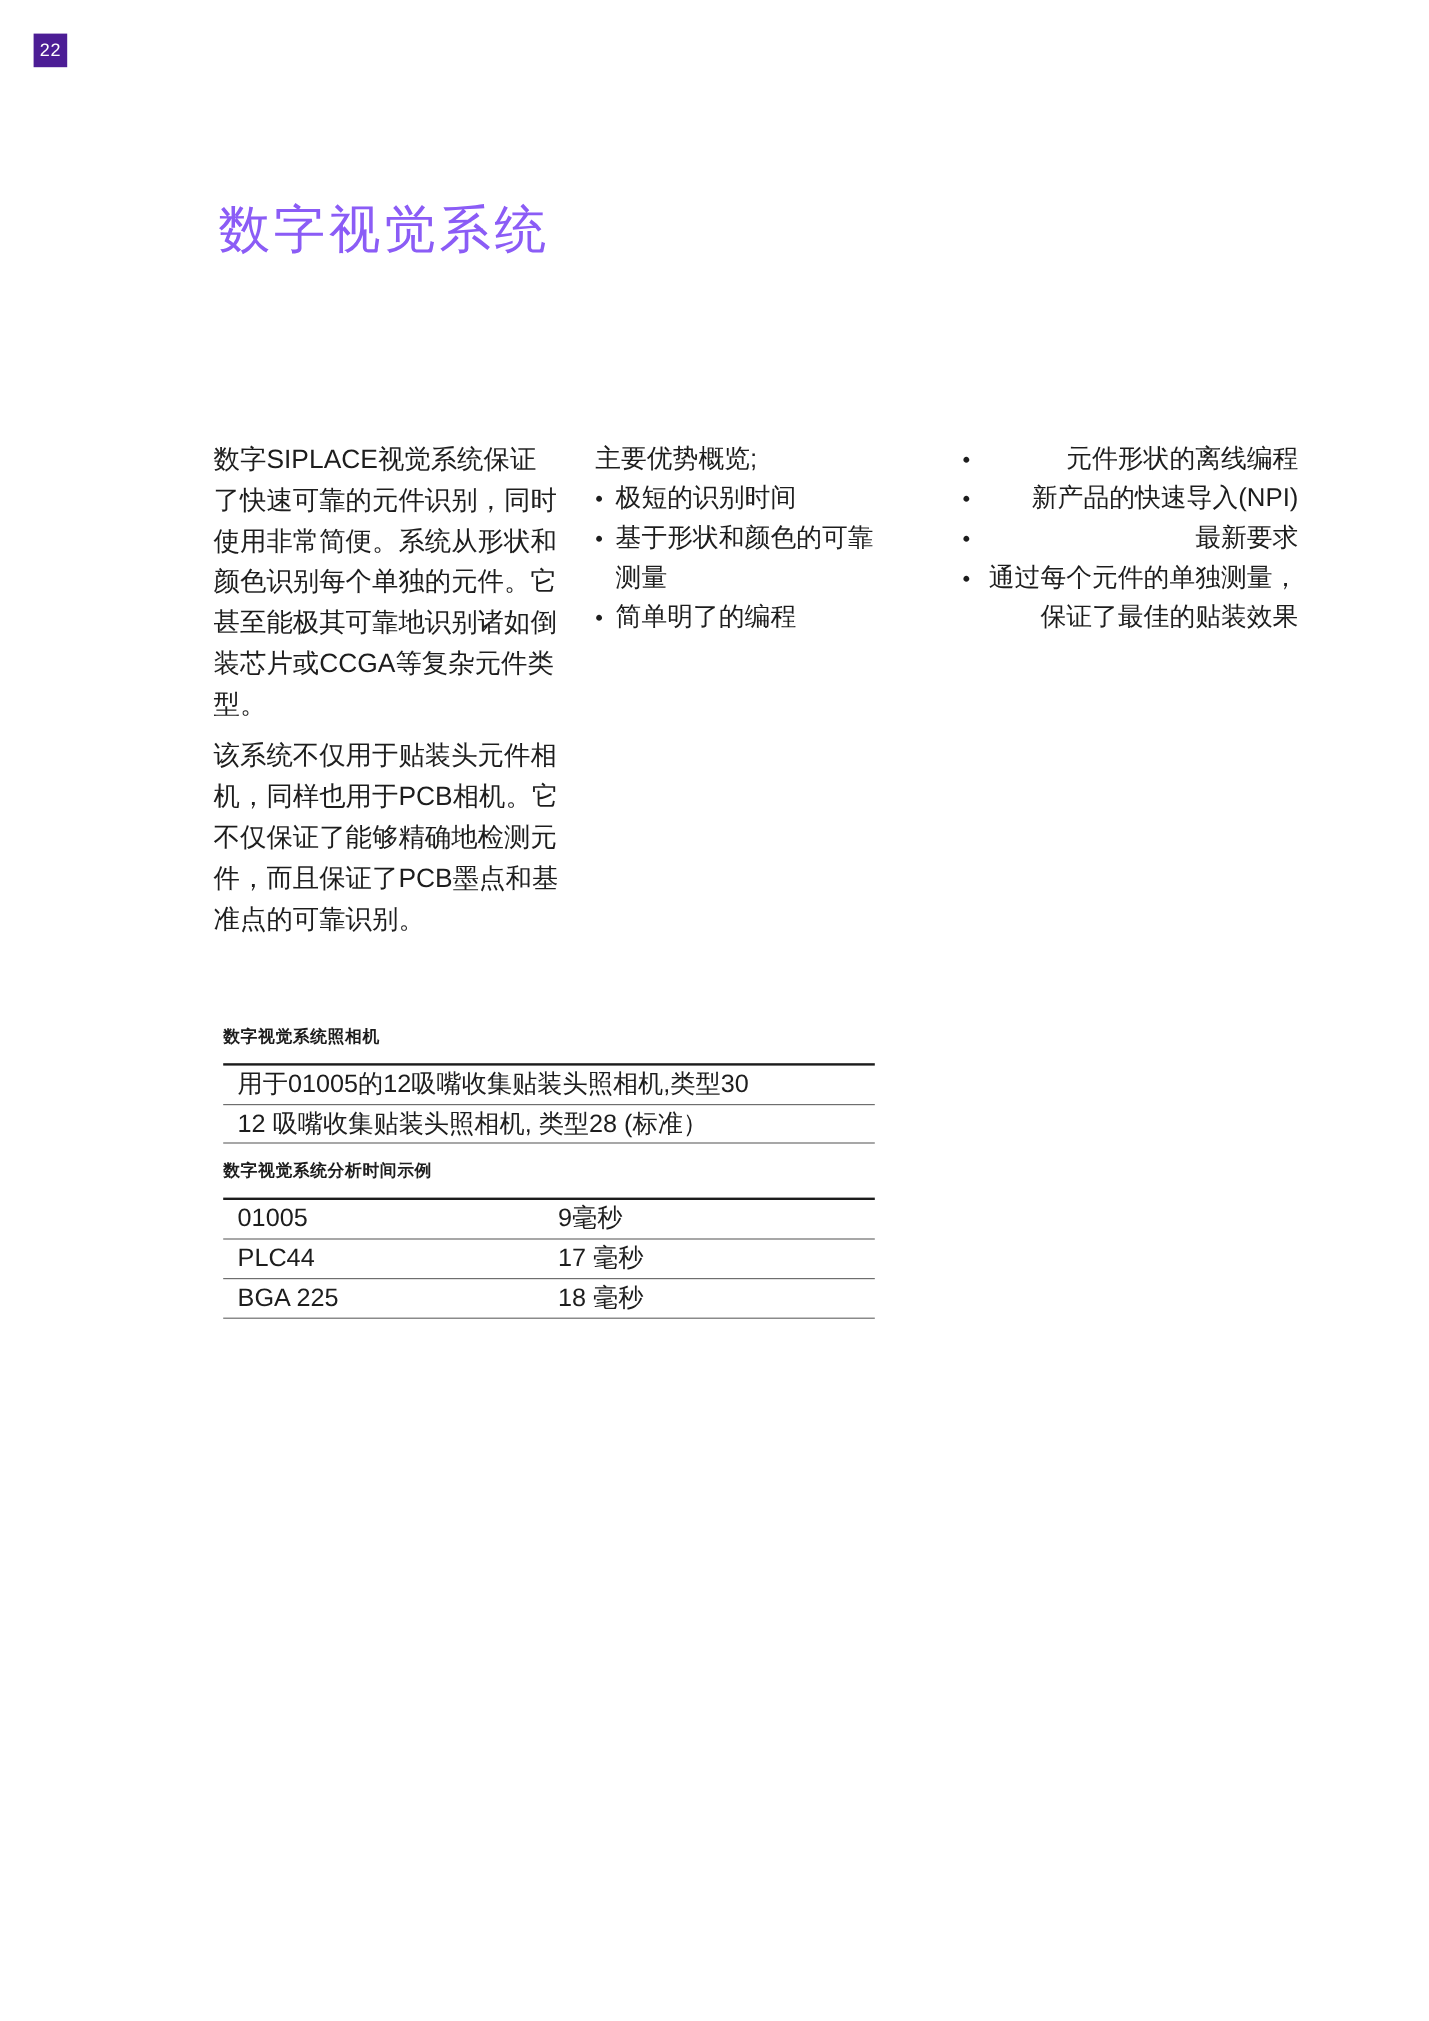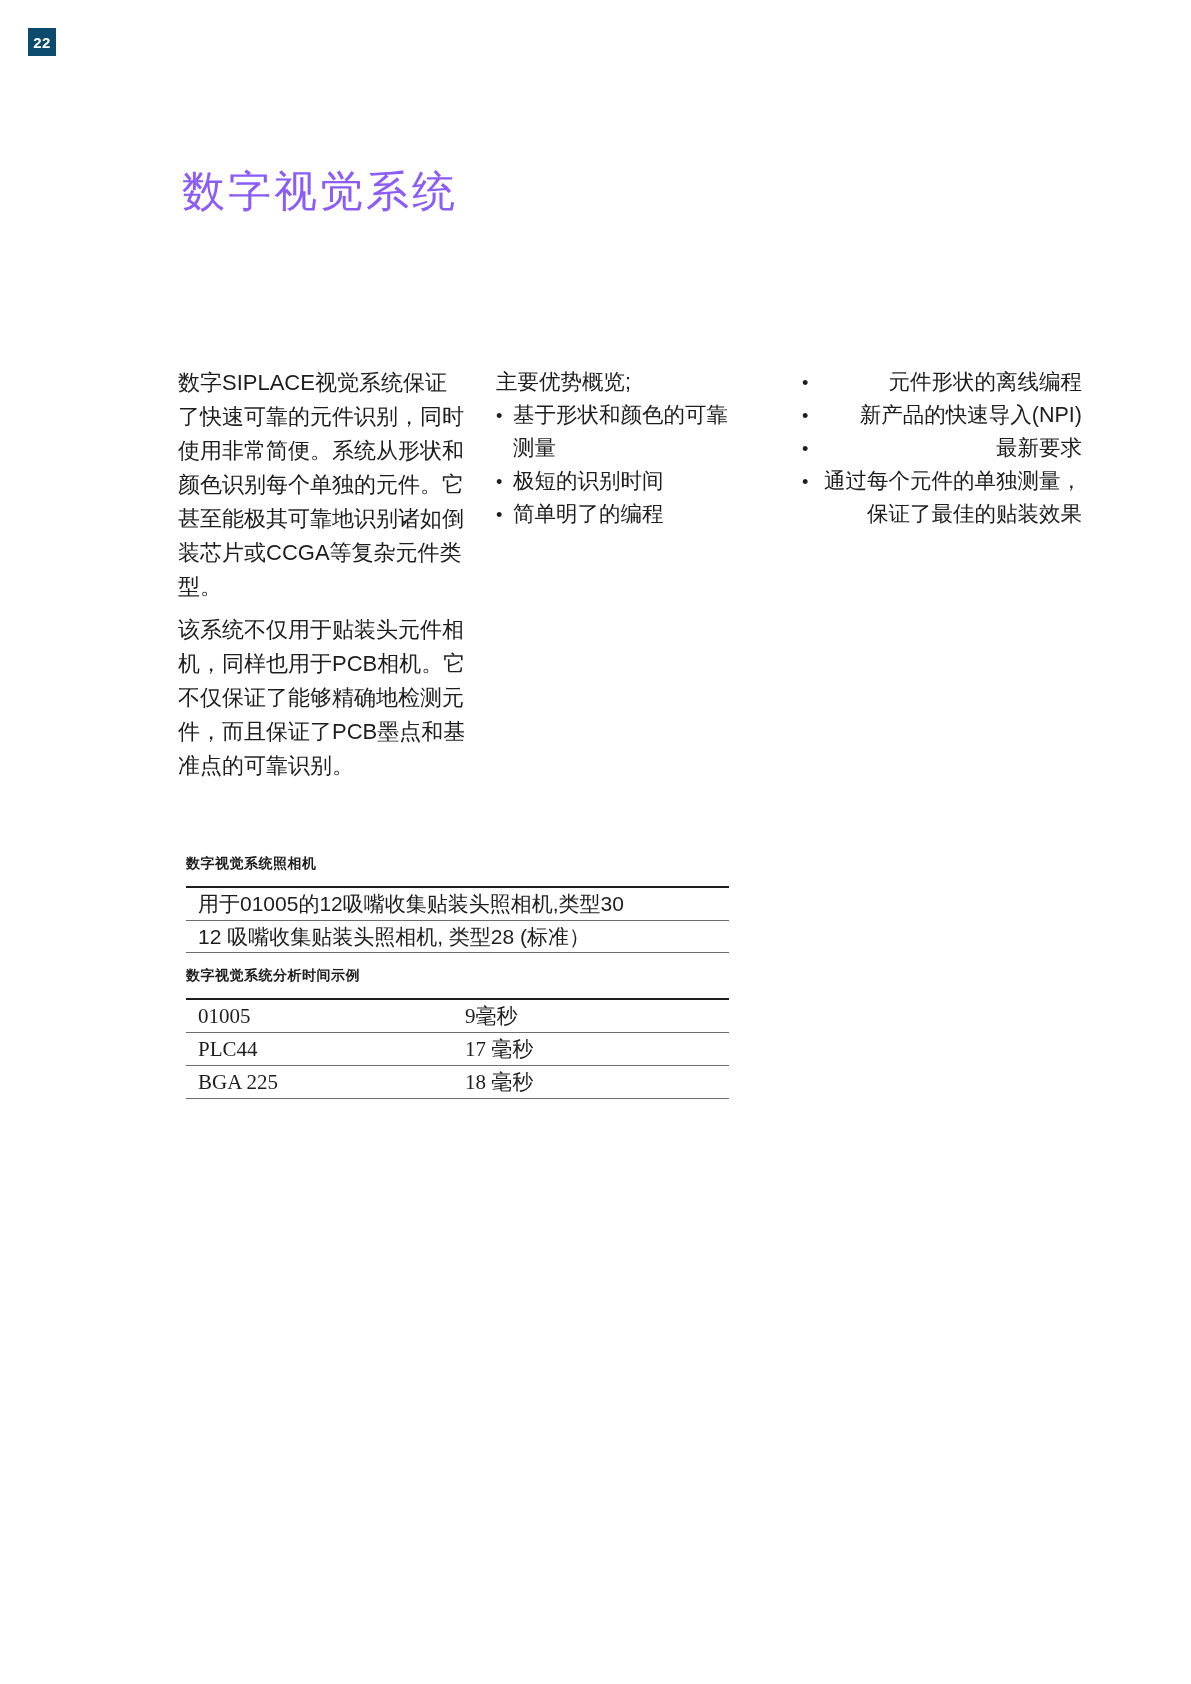--- a/index.html
+++ b/index.html
@@ -8,23 +8,23 @@
     width:1191px; height:1684px;
     background:#ffffff;
     font-family:"Liberation Sans", sans-serif;
     color:#1d1d1d;
     overflow:hidden;
   }
   
   .badge {
     position:absolute; left:28px; top:28px;
     width:28px; height:28px;
-    background:#0c4a6e;
+    background:#4c1d95;
     color:#ffffff;
-    font-size:15px; font-weight:bold;
+    font-size:15px; font-weight:normal;
     display:flex; align-items:center; justify-content:center;
     letter-spacing:0.5px;
   }
   
   .title {
     position:absolute; left:182px; top:134px;
     font-family:"Liberation Serif", "DejaVu Serif", serif;
     font-size:43px; font-weight:normal;
     color:#8b5cf6;
     letter-spacing:3px;
@@ -56,21 +56,21 @@
     letter-spacing:0.5px;
   }
   .tbl-row {
     position:relative;
     height:31.5px; line-height:31.5px;
     padding-left:12px;
     font-size:21px;
     border-bottom:1.5px solid #6e6e6e;
     white-space:nowrap;
   }
-  .tbl-timing .tbl-row { height:32px; line-height:32px;font-family:Liberation Serif, serif; }
+  .tbl-timing .tbl-row { height:32px; line-height:32px; }
   .time-cell { position:absolute; left:279px; top:0; }
 </style>
 </head>
 <body>
 
 <div class="page">
 
   <div class="badge">
     <span>22</span>
   </div>
@@ -91,22 +91,22 @@
       <div>该系统不仅用于贴装头元件相</div>
       <div>机，同样也用于PCB相机。它</div>
       <div>不仅保证了能够精确地检测元</div>
       <div>件，而且保证了PCB墨点和基</div>
       <div>准点的可靠识别。</div>
     </div>
   </div>
 
   <div class="col col-benefits">
     <div>主要优势概览;</div>
+    <div class="bullet-item">极短的识别时间</div>
     <div class="bullet-item">基于形状和颜色的可靠测量</div>
-    <div class="bullet-item">极短的识别时间</div>
     <div class="bullet-item">简单明了的编程</div>
   </div>
 
   <div class="col col-benefits2">
     <div class="bullet-item">
       <div>元件形状的离线编程</div>
     </div>
     <div class="bullet-item">
       <div>新产品的快速导入(NPI)</div>
     </div>

